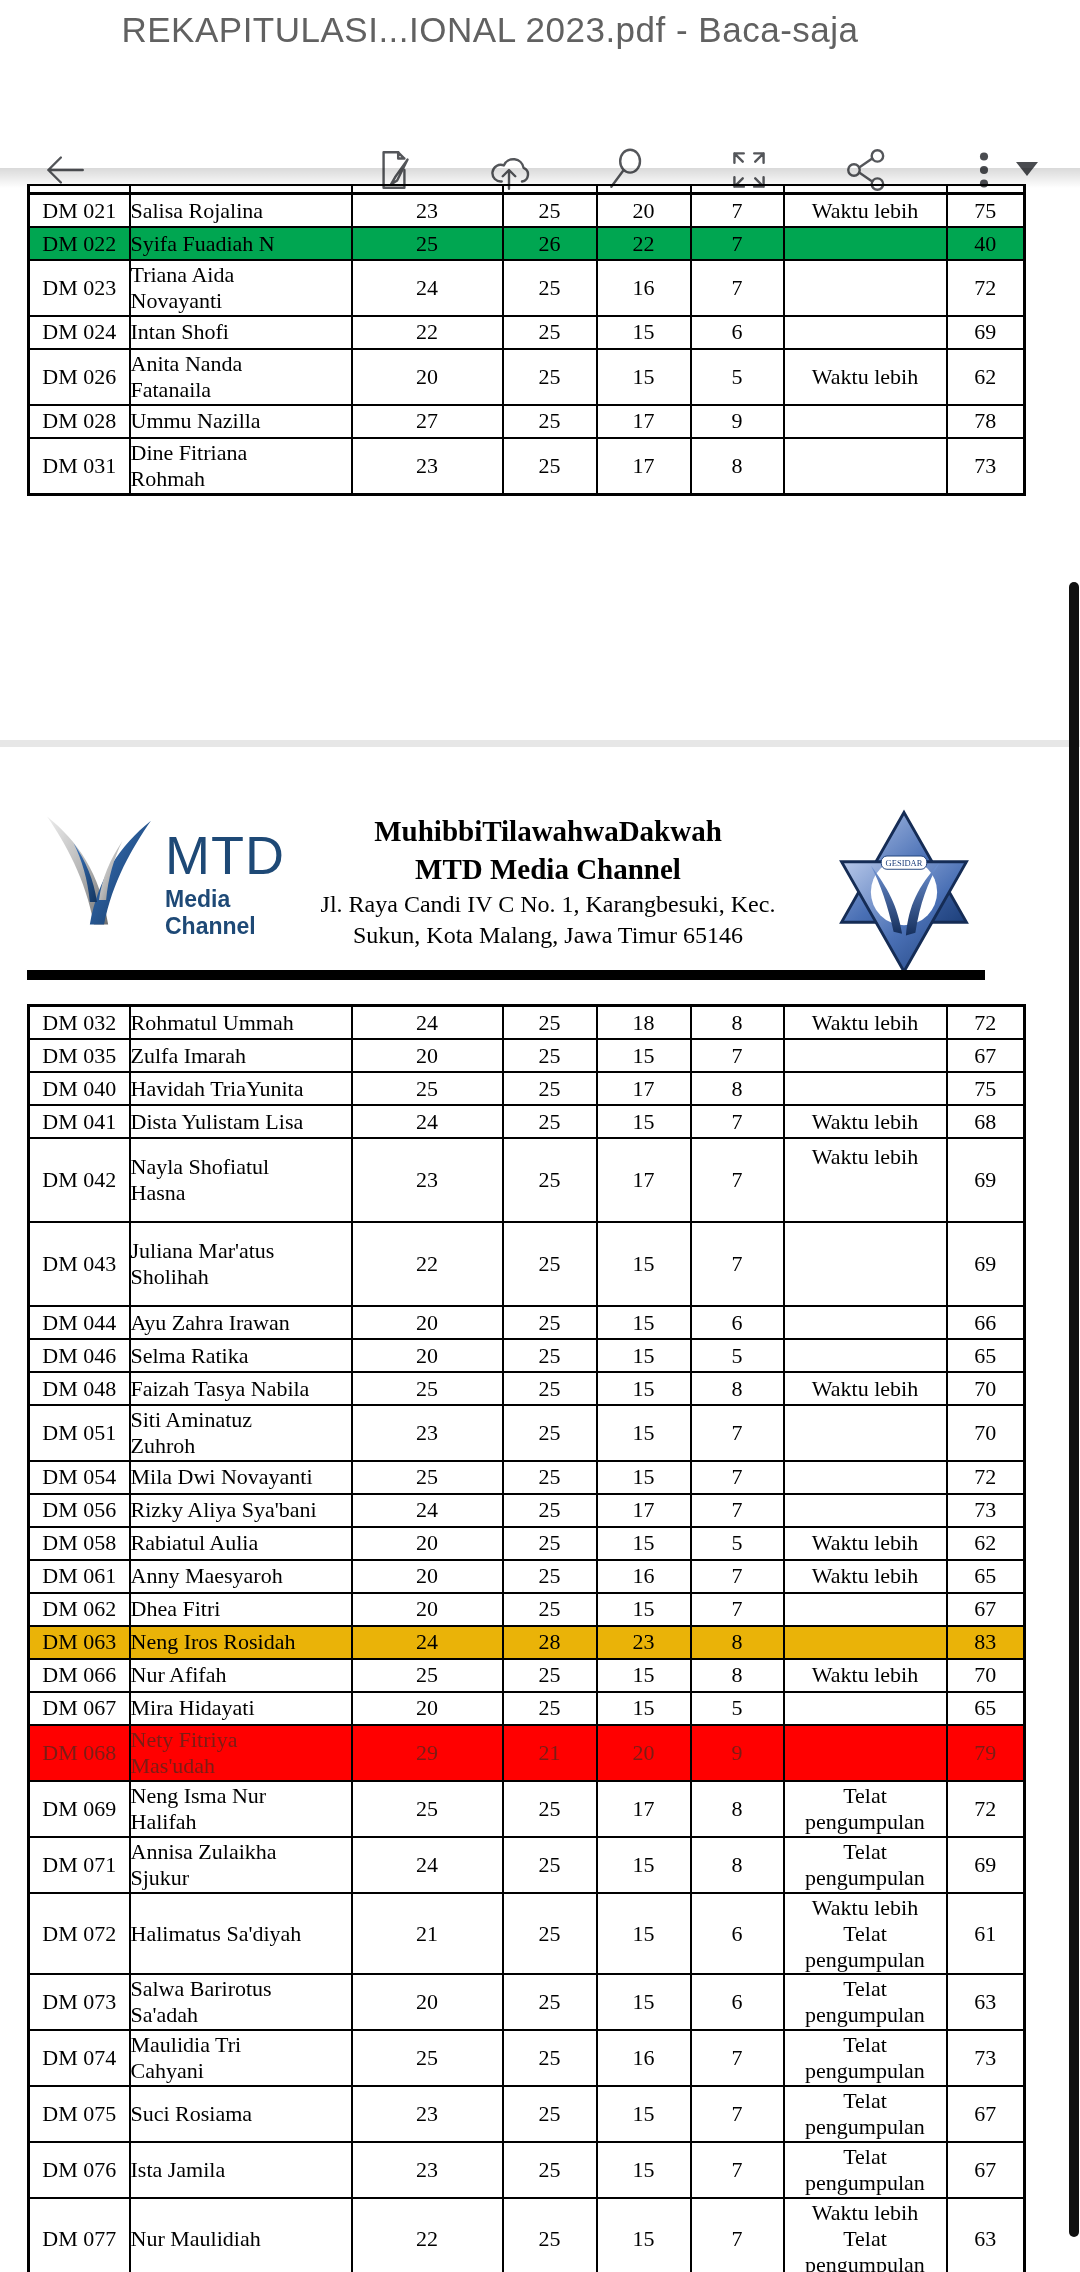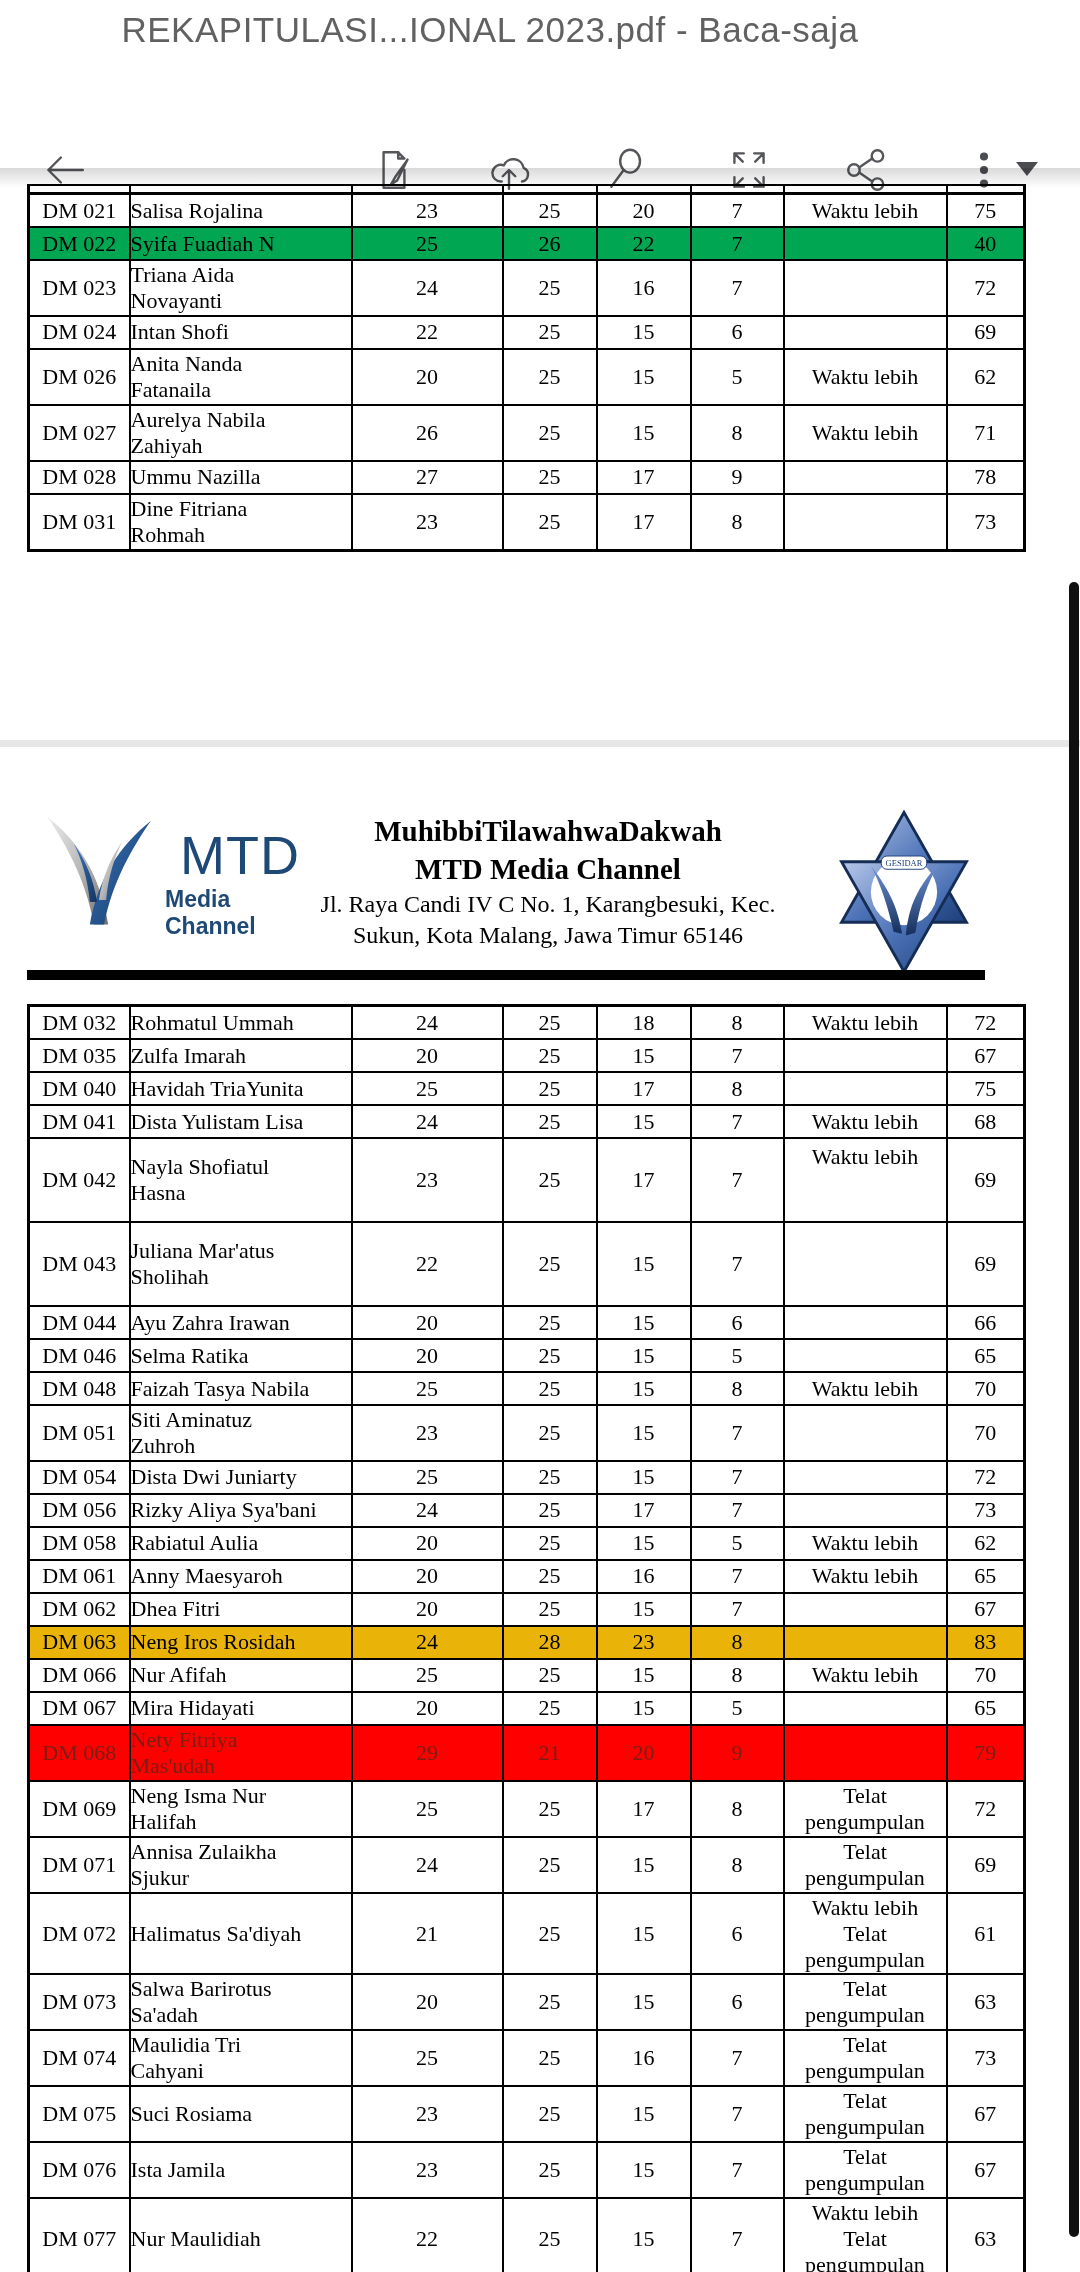--- a/index.html
+++ b/index.html
@@ -51,21 +51,21 @@
   td.c-name{text-align:left;padding-left:0;}
   .hl-green td{background:#00A651;}
   .hl-yellow td{background:#eab308;}
   .hl-red td{background:#FF0000;color:#7a1d15;}
   #table2-body tr:nth-child(5),#table2-body tr:nth-child(6){height:84px;}
   #table2-body tr:nth-child(5) td.c-note{vertical-align:top;padding-top:5px;}
   
   .letterhead{position:absolute;left:0;top:770px;width:1080px;height:220px;}
   .lh-logo-left{position:absolute;left:43px;top:40px;width:112px;height:118px;}
   .lh-mtd{position:absolute;left:165px;top:58px;width:150px;text-align:left;}
-  .lh-mtd .big{font-size:54px;color:#1e4976;letter-spacing:1px;line-height:1;text-align:center;}
+  .lh-mtd .big{font-size:54px;color:#1e4976;letter-spacing:1px;line-height:1;}
   .lh-mtd .small{font-size:23px;color:#1e4976;font-weight:bold;margin-top:4px;}
   .lh-center{
     position:absolute;left:298px;top:42px;width:500px;text-align:center;
     font-family:"Liberation Serif",serif;color:#000;
   }
   .lh-center .l1{font-size:29px;font-weight:bold;line-height:1.32;}
   .lh-center .l2{font-size:29px;font-weight:bold;line-height:1.32;}
   .lh-center .l3,.lh-center .l4{font-size:24px;line-height:1.32;}
   .lh-logo-right{position:absolute;left:833px;top:33px;width:142px;height:178px;}
   .thick-rule{position:absolute;left:27px;top:970px;width:958px;height:10px;background:#000;}
@@ -273,47 +273,20 @@
         </td>
         <td class="c-note">
           <div>Waktu lebih</div>
         </td>
         <td class="c-num c-total">
           <div>62</div>
         </td>
       </tr>
       <tr>
         <td class="c-code">
-          <div>DM 027</div>
-        </td>
-        <td class="c-name">
-          <div>Aurelya Nabila</div>
-          <div>Zahiyah</div>
-        </td>
-        <td class="c-num">
-          <div>26</div>
-        </td>
-        <td class="c-num">
-          <div>25</div>
-        </td>
-        <td class="c-num">
-          <div>15</div>
-        </td>
-        <td class="c-num">
-          <div>8</div>
-        </td>
-        <td class="c-note">
-          <div>Waktu lebih</div>
-        </td>
-        <td class="c-num c-total">
-          <div>71</div>
-        </td>
-      </tr>
-      <tr>
-        <td class="c-code">
           <div>DM 028</div>
         </td>
         <td class="c-name">
           <div>Ummu Nazilla</div>
         </td>
         <td class="c-num">
           <div>27</div>
         </td>
         <td class="c-num">
           <div>25</div>
@@ -676,21 +649,21 @@
         <td class="c-note"></td>
         <td class="c-num c-total">
           <div>70</div>
         </td>
       </tr>
       <tr>
         <td class="c-code">
           <div>DM 054</div>
         </td>
         <td class="c-name">
-          <div>Dista Dwi Juniarty</div>
+          <div>Mila Dwi Novayanti</div>
         </td>
         <td class="c-num">
           <div>25</div>
         </td>
         <td class="c-num">
           <div>25</div>
         </td>
         <td class="c-num">
           <div>15</div>
         </td>

